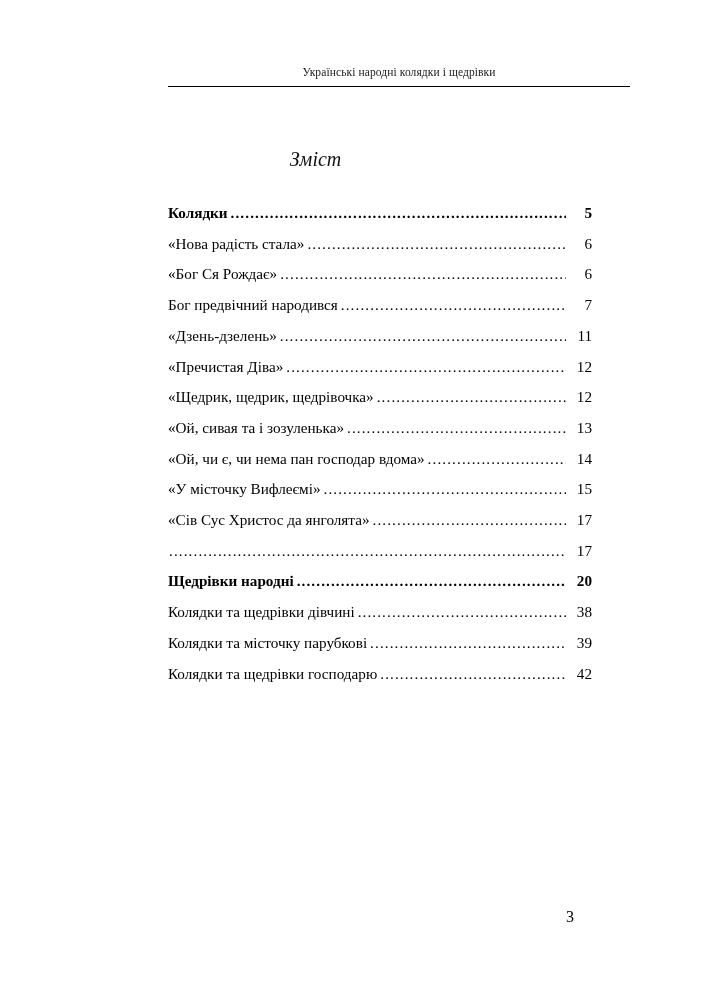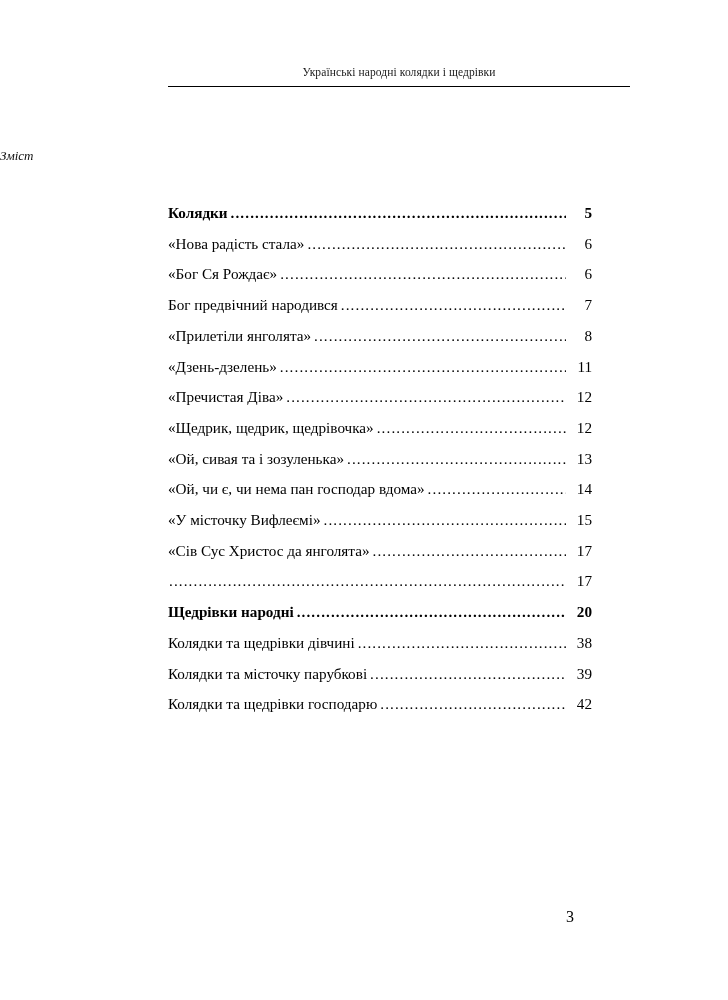--- a/index.html
+++ b/index.html
@@ -44,22 +44,22 @@
     height: 1px;
     background: #000000;
   }
 
   
   .toc-title {
     position: absolute;
     left: 0;
     top: 148px;
     width: 631px;
-    text-align: left;
-    font-size: 13px;
+    text-align: center;
+    font-size: 20px;
     font-style: italic;
     color: #111111;
   }
 
   
   .toc {
     position: absolute;
     left: 168px;
     top: 205px;
     width: 424px;
@@ -140,25 +140,20 @@
         <span class="label">«Бог Ся Рождає»</span>
         <span class="leader"></span>
         <span class="page-no">6</span>
       </div>
       <div class="toc-row">
         <span class="label">Бог предвічний народився</span>
         <span class="leader"></span>
         <span class="page-no">7</span>
       </div>
       <div class="toc-row">
-        <span class="label">«Прилетіли янголята»</span>
-        <span class="leader"></span>
-        <span class="page-no">8</span>
-      </div>
-      <div class="toc-row">
         <span class="label">«Дзень-дзелень»</span>
         <span class="leader"></span>
         <span class="page-no">11</span>
       </div>
       <div class="toc-row">
         <span class="label">«Пречистая Діва»</span>
         <span class="leader"></span>
         <span class="page-no">12</span>
       </div>
       <div class="toc-row">

